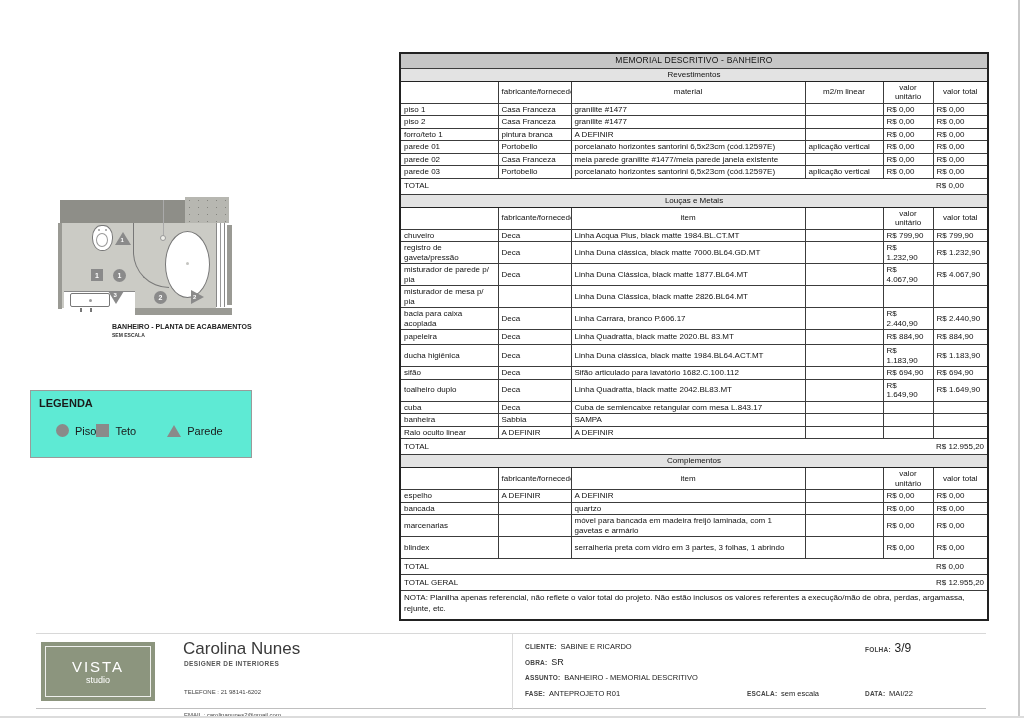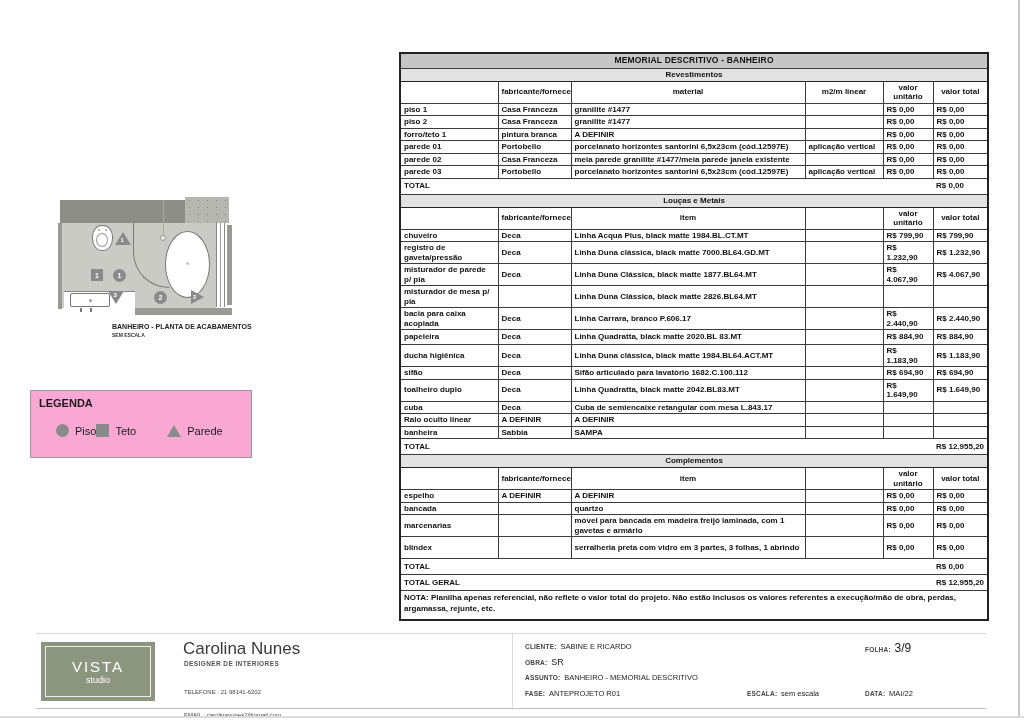--- a/index.html
+++ b/index.html
@@ -5,21 +5,21 @@
   html,body { margin:0; padding:0; background:#ffffff; }
   * { box-sizing:border-box; font-family:"Liberation Sans", sans-serif; }
   #sheet { position:relative; width:1024px; height:724px; background:#fff; overflow:hidden; color:#111; }
 
   
   .page-edge-right { position:absolute; right:4px; top:0; width:2px; height:718px; background:#c9c9c9; }
   .page-edge-bottom { position:absolute; left:0; top:716px; width:1024px; height:2px; background:#dcdcdc; }
 
   
   #memorial-wrap { position:absolute; left:399px; top:52px; }
-  table#memorial { border-collapse:collapse; table-layout:fixed; width:588px; border:2px solid #222;font-weight:bold; }
+  table#memorial { border-collapse:collapse; table-layout:fixed; width:588px; border:2px solid #222; }
   #memorial td { border:1px solid #3c3c3c; font-size:8px; line-height:9.5px; padding:1px 3px; color:#111; overflow:hidden; vertical-align:middle; }
   #memorial .title-row td { background:#c6c6c6; text-align:center; height:15px; font-size:8.5px; letter-spacing:.2px; }
   #memorial .band-row td { background:#e3e3e3; text-align:center; height:13px; border-top:1.5px solid #222; border-bottom:1.2px solid #222; }
   #memorial .head-row td { text-align:center; height:13px; }
   #memorial tr.data-row.sec0 td { height:11px; }
   #memorial tr.data-row.sec1 td { height:12px; }
   #memorial tr.data-row.sec1.row4 td, #memorial tr.data-row.sec1.row5 td { height:15px; }
   #memorial tr.data-row.sec2 td { height:11px; }
   #memorial tr.data-row.sec2.row3 td { height:22px; }
   #memorial .total-row td { height:16px; }
@@ -63,21 +63,21 @@
   .marker.square { width:12px; height:12px; background:#8a8a8a; display:flex; align-items:center; justify-content:center; }
   .marker .marker-label { color:#fff; font-size:7px; font-weight:bold; line-height:1; }
   .marker.triangle { width:0; height:0; border-left:8px solid transparent; border-right:8px solid transparent; border-bottom:13px solid #8a8a8a; }
   .marker.triangle .marker-label { position:absolute; left:-2.5px; top:5px; font-size:6px; }
   .marker.triangle-down { width:0; height:0; border-left:8px solid transparent; border-right:8px solid transparent; border-top:13px solid #8a8a8a; }
   .marker.triangle-down .marker-label { position:absolute; left:-2.5px; top:-12px; font-size:6px; }
   .marker.triangle-right { width:0; height:0; border-top:7px solid transparent; border-bottom:7px solid transparent; border-left:13px solid #8a8a8a; }
   .marker.triangle-right .marker-label { position:absolute; left:-11px; top:-3.5px; font-size:6px; }
 
   
-  .legend { position:absolute; left:30px; top:390px; width:222px; height:68px; border:1px solid #9a9a9a; background:#f9a8d4; }
+  .legend { position:absolute; left:30px; top:390px; width:222px; height:68px; border:1px solid #9a9a9a; background:#5eead4; }
   .legend-title { position:absolute; left:8px; top:6px; font-size:11px; font-weight:bold; color:#1a1a1a; }
   .legend-items { position:absolute; left:25px; top:33px; display:flex; align-items:center; }
   .legend-item { display:flex; align-items:center; }
   .legend-item:nth-child(2) { }
   .legend-item:nth-child(3) { margin-left:31px; }
   .legend-shape { display:inline-block; margin-right:6px; }
   .legend-shape.circle { width:13px; height:13px; border-radius:50%; background:#8a8a8a; }
   .legend-shape.square { width:13px; height:13px; background:#8a8a8a; }
   .legend-shape.triangle { width:0; height:0; border-left:7px solid transparent; border-right:7px solid transparent; border-bottom:12px solid #8a8a8a; background:none; }
   .legend-label { font-size:11px; color:#1a1a1a; }
@@ -264,32 +264,32 @@
             <td class="data-cell col5">R$ 1.649,90</td>
           </tr>
           <tr class="data-row sec1 row9">
             <td class="data-cell col0">cuba</td>
             <td class="data-cell col1">Deca</td>
             <td class="data-cell col2">Cuba de semiencaixe retangular com mesa L.843.17</td>
             <td class="data-cell col3"></td>
             <td class="data-cell col4"></td>
             <td class="data-cell col5"></td>
           </tr>
+          <tr class="data-row sec1 row10">
+            <td class="data-cell col0">banheira</td>
+            <td class="data-cell col1">Sabbia</td>
+            <td class="data-cell col2">SAMPA</td>
+            <td class="data-cell col3"></td>
+            <td class="data-cell col4"></td>
+            <td class="data-cell col5"></td>
+          </tr>
           <tr class="data-row sec1 row11">
             <td class="data-cell col0">Ralo oculto linear</td>
             <td class="data-cell col1">A DEFINIR</td>
             <td class="data-cell col2">A DEFINIR</td>
-            <td class="data-cell col3"></td>
-            <td class="data-cell col4"></td>
-            <td class="data-cell col5"></td>
-          </tr>
-          <tr class="data-row sec1 row10">
-            <td class="data-cell col0">banheira</td>
-            <td class="data-cell col1">Sabbia</td>
-            <td class="data-cell col2">SAMPA</td>
             <td class="data-cell col3"></td>
             <td class="data-cell col4"></td>
             <td class="data-cell col5"></td>
           </tr>
           <tr class="total-row">
             <td class="total-label" colspan="5">TOTAL</td>
             <td class="total-value">R$ 12.955,20</td>
           </tr>
           <tr class="band-row">
             <td class="band-cell" colspan="6">Complementos</td>

